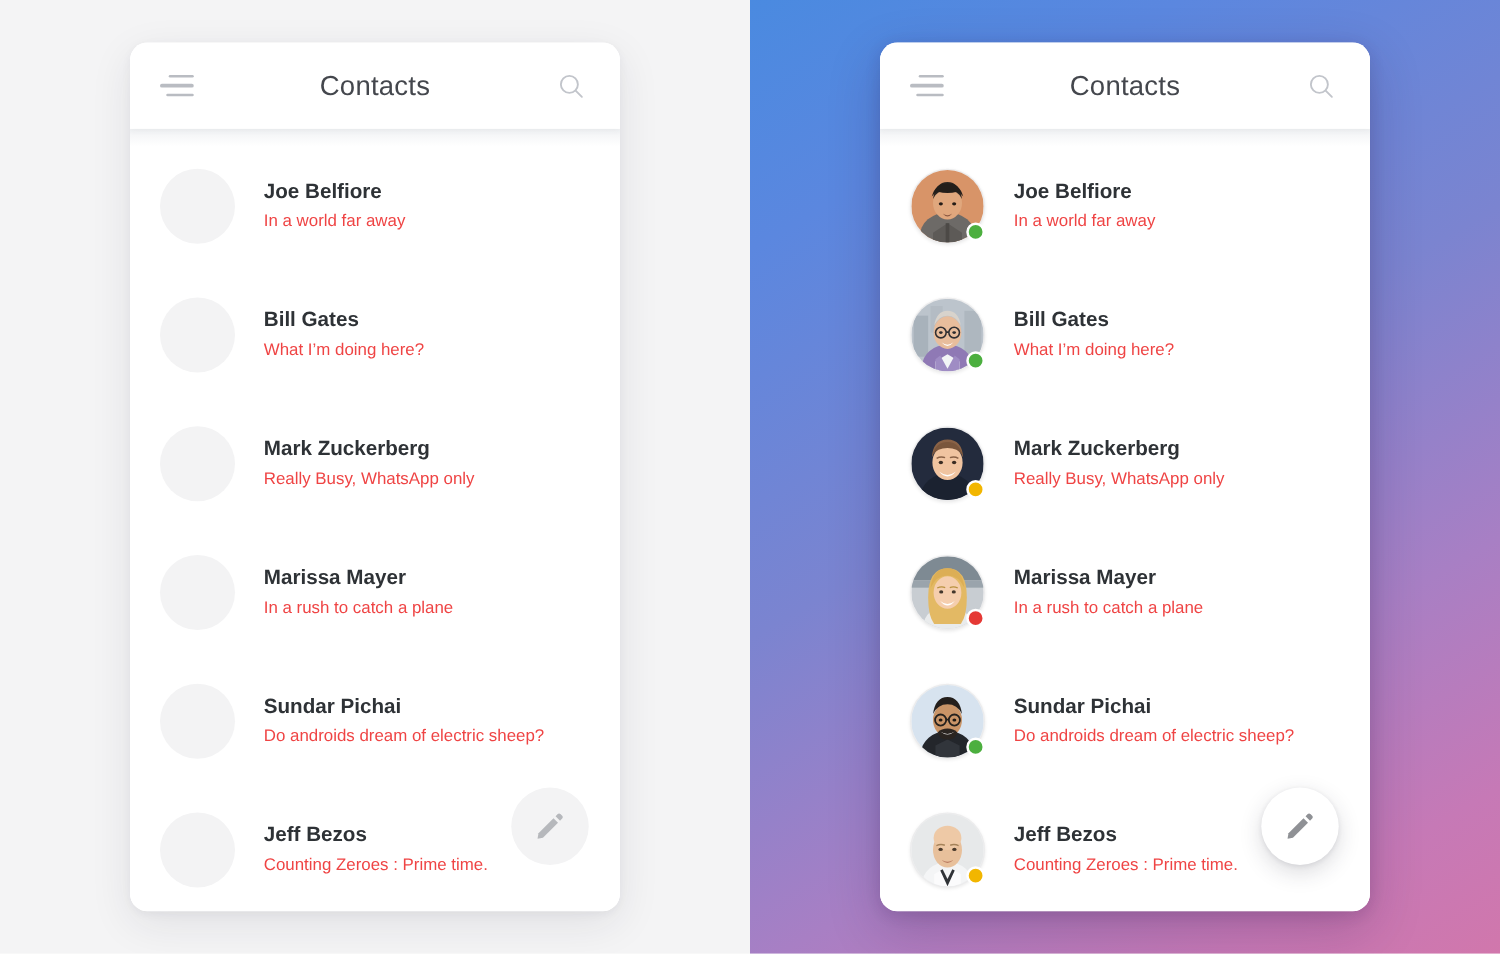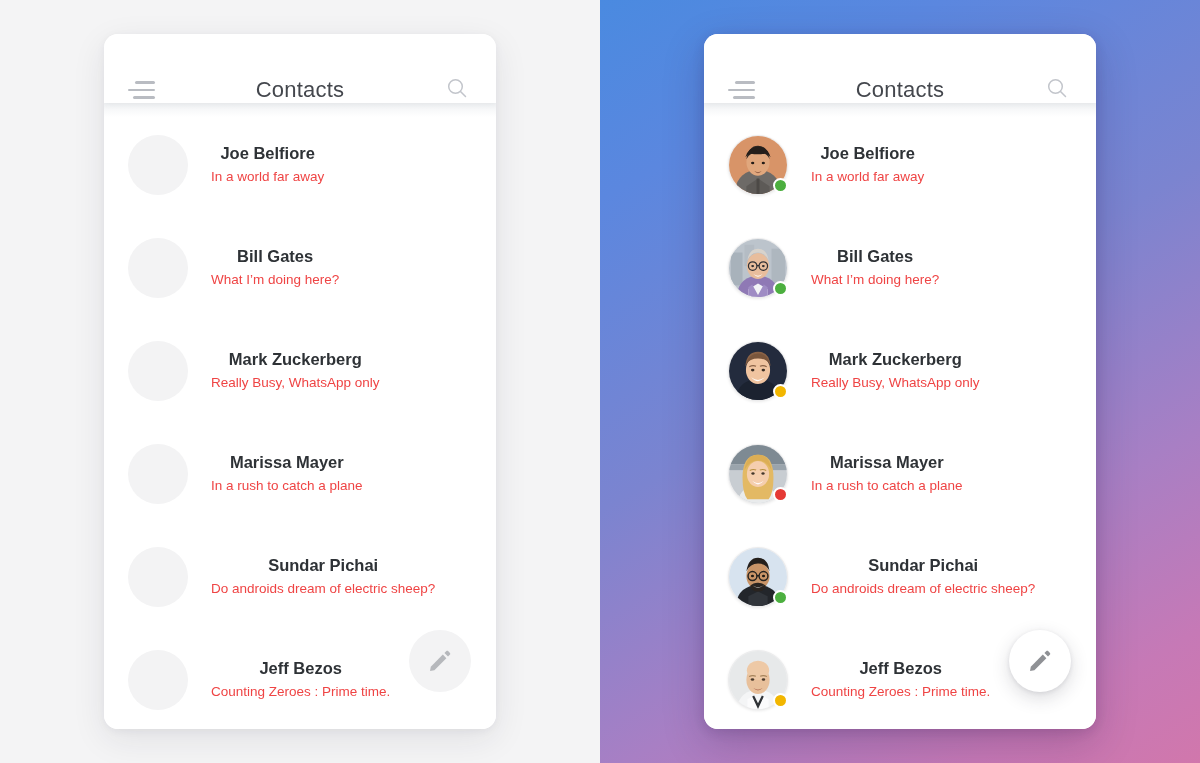--- a/index.html
+++ b/index.html
@@ -58,21 +58,21 @@
                 0 3px 12px rgba(40,20,70,0.14);
   }
 
   
   .appbar {
     position: relative;
     height: 69px;
     flex: 0 0 69px;
     background: #ffffff;
     display: flex;
-    align-items: flex-end;
+    align-items: center;
     padding: 0 24px;
     z-index: 4;
     box-shadow: 0 2px 5px rgba(60,64,80,0.055);
     gap: 48px;
   }
   .appbar-title {
     position: absolute;
     left: 0; right: 0;
     text-align: center;
     font-size: 22px;
@@ -130,21 +130,20 @@
     background: linear-gradient(to bottom, rgba(235,237,240,.75), rgba(255,255,255,0));
     pointer-events: none;
   }
 
   .row {
     display: flex;
     align-items: center;
     height: 103px;
     padding: 0 24px;
     cursor: pointer;
-    text-align: center;
   }
 
   .avatar-wrap {
     position: relative;
     flex: 0 0 60px;
     width: 60px; height: 60px;
   }
   .avatar {
     width: 60px; height: 60px;
     border-radius: 50%;

